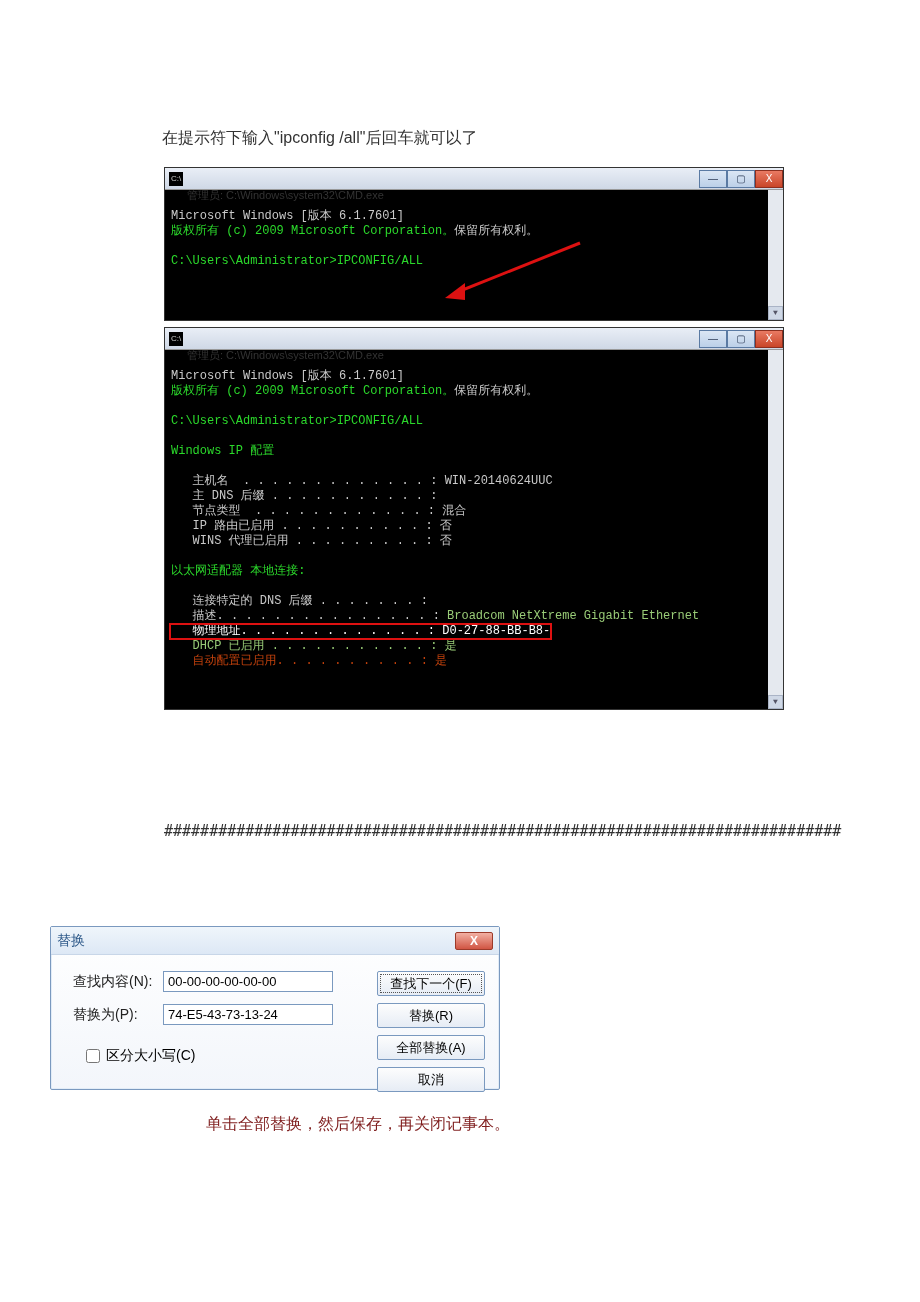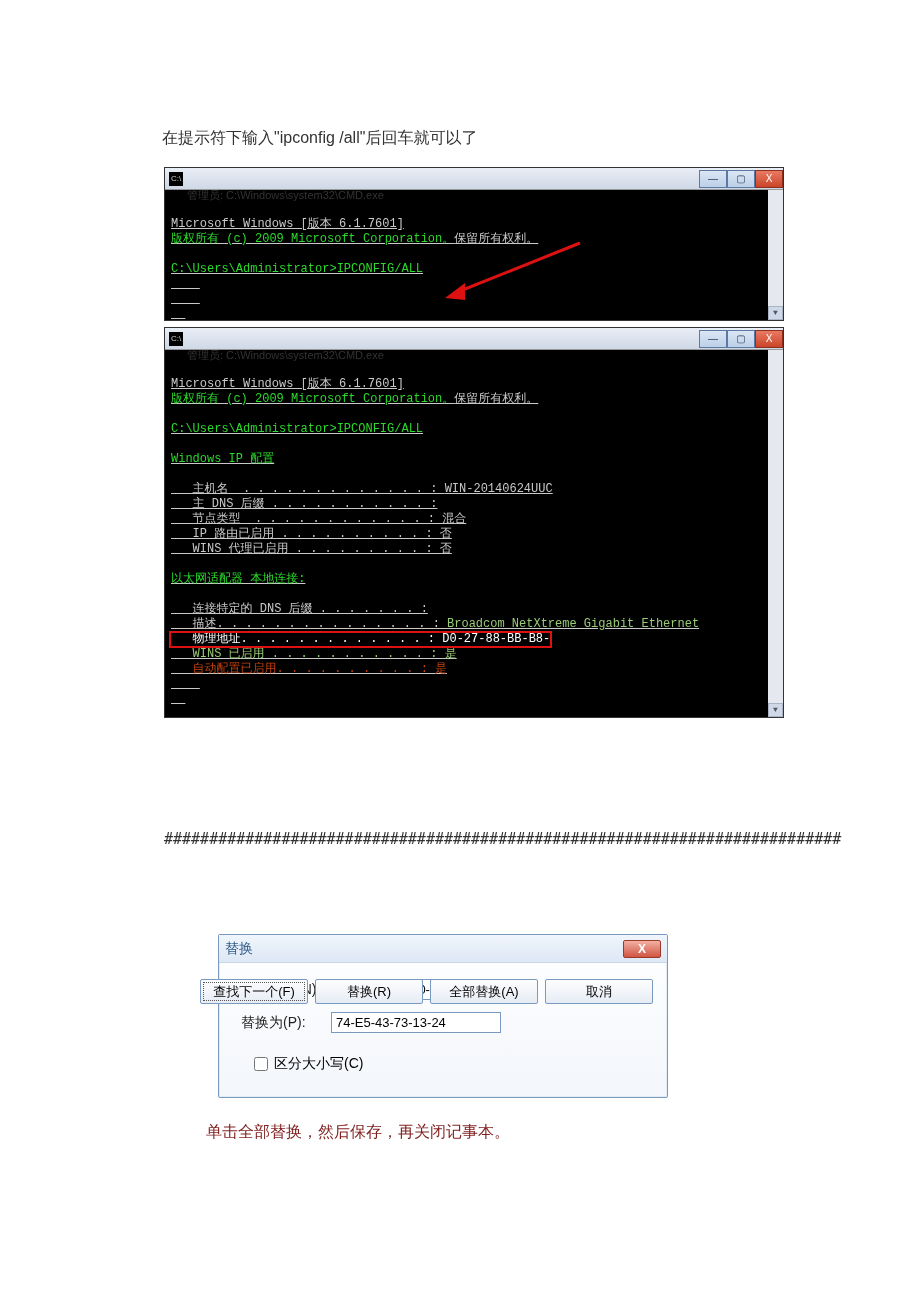--- a/index.html
+++ b/index.html
@@ -7,43 +7,43 @@
   .page { padding: 0 50px; }
   .instruction-text { color: #333; font-size: 16px; margin: 128px 0 18px 112px; }
 
   .cmd-window { width: 620px; margin-left: 114px; margin-bottom: 6px; background:#000; border:1px solid #333; }
   .cmd-titlebar { display:flex; align-items:center; background: linear-gradient(#e9eef6,#cfd8e6); height:22px; font-size:11px; color:#333; border-bottom:1px solid #999; position:relative; }
   .cmd-title-icon { width:14px; height:14px; margin:0 4px; background:#000; display:flex; align-items:center; justify-content:center; font-size:8px; color:#ccc; }
   .cmd-title-text { flex:1; white-space:nowrap; overflow:hidden;margin-top:33px; }
   .cmd-title-buttons { display:flex; height:18px; }
   .cmd-title-btn { width:28px; height:18px; display:flex; align-items:center; justify-content:center; font-size:10px; line-height:1; border:1px solid #5a7aa3; background:linear-gradient(#dbe6f4,#bcd0e8); color:#2b3a55; cursor:pointer; }
   .cmd-title-btn.close-btn { background:linear-gradient(#e97a63,#c94528); color:#fff; border-color:#8c2f1f; }
-  .cmd-body { position:relative; color:#c9c9c9; font-family:"Consolas","Courier New",monospace; font-size:12px; line-height:15px; padding:12px 6px 10px 6px; white-space:pre;text-decoration:underline; }
+  .cmd-body { position:relative; color:#c9c9c9; font-family:"Consolas","Courier New",monospace; font-size:12px; line-height:15px; padding:4px 6px 10px 6px; white-space:pre; }
   .cmd-body .green { color:#2bd92b; }
   .cmd-body .red-box { color:#fff; position:relative; display:inline-block; }
   .cmd-body .red-box::after{ content:""; position:absolute; inset:-1px -2px; border:2px solid #d11; pointer-events:none; }
   .cmd-scroll { position:absolute; right:0; top:0; bottom:0; width:15px; background:#e5e9ef; }
   .cmd-scroll-arrow { height:14px; background:#cfd8e6; border:1px solid #aab4c6; font-size:8px; text-align:center; line-height:12px; color:#556; cursor:pointer; }
   .cmd-scroll-track { position:absolute; top:14px; bottom:14px; left:0; right:0; background:#e5e9ef; }
   .cmd-scroll-arrow.bottom { position:absolute; bottom:0; left:0; right:0; }
 
   .arrow-overlay { position:absolute; pointer-events:none; }
   .red-arrow svg { display:block; }
 
   .hashline { margin:112px 0 86px 114px; font-family:SimSun, monospace; font-size:15px; color:#333; letter-spacing:0; }
 
-  .replace-dialog { width:450px; margin-left:168px; background:linear-gradient(#fff,#f3f6fb); border:1px solid #7a99bf; border-radius:2px; box-shadow:0 0 0 1px #e2ecf7 inset; }
+  .replace-dialog { width:450px; background:linear-gradient(#fff,#f3f6fb); border:1px solid #7a99bf; border-radius:2px; box-shadow:0 0 0 1px #e2ecf7 inset; }
   .replace-titlebar { height:28px; display:flex; align-items:center; padding:0 6px; background:linear-gradient(#eff5fb,#dde8f5); border-bottom:1px solid #c8d6e8; }
   .replace-titlebar .title { color:#2f5a8a; font-size:14px; flex:1; }
   .replace-titlebar .close-icon { width:38px; height:18px; background:linear-gradient(#f2b0a3,#d15543); border:1px solid #9c3a2a; color:#fff; text-align:center; font-weight:bold; font-size:12px; line-height:16px; border-radius:2px; cursor:pointer; }
   .replace-body { padding:16px 14px 24px 22px; position:relative; }
   .replace-row { display:flex; align-items:center; margin-bottom:12px; }
   .replace-label { width:90px; font-size:14px; color:#222; }
   .replace-input { width:170px; height:21px; font-size:13px; padding:2px 4px; border:1px solid #7a99bf; background:#fff; font-family:Arial,sans-serif; }
-  .replace-btncol { position:absolute; right:14px; top:16px; display:flex; flex-direction:row; gap:7px; }
+  .replace-btncol { position:absolute; right:14px; top:16px; display:flex; flex-direction:column; gap:7px; }
   .replace-btn { width:108px; height:25px; font-size:13px; background:linear-gradient(#fdfdfd,#e6ecf5); border:1px solid #7a99bf; border-radius:2px; cursor:pointer; }
   .replace-btn.primary { outline:1px dotted #555; outline-offset:-4px; }
   .checkbox-row { display:flex; align-items:center; margin-top:22px; font-size:14px;padding-left:13px; }
   .checkbox-row input { width:14px; height:14px; margin-right:6px; }
 
   .post-text { margin:24px 0 0 156px; font-size:16px; color:#7f1d1d; }
 </style>
 </head>
 <body>
 <div class="page">
@@ -101,21 +101,21 @@
 <span>   主 DNS 后缀 . . . . . . . . . . . :</span>
 <span>   节点类型  . . . . . . . . . . . . : 混合</span>
 <span>   IP 路由已启用 . . . . . . . . . . : 否</span>
 <span>   WINS 代理已启用 . . . . . . . . . : 否</span>
 
 <span class="green">以太网适配器 本地连接:</span>
 
 <span>   连接特定的 DNS 后缀 . . . . . . . :</span>
 <span>   描述. . . . . . . . . . . . . . . : </span><span style="color:#9c7">Broadcom NetXtreme Gigabit Ethernet</span>
 <span class="red-box"><span>   物理地址. . . . . . . . . . . . . : </span><span>D0-27-88-BB-B8-</span></span>
-<span style="color:#9c7">   WINS 已启用 . . . . . . . . . . . : 是</span>
+<span style="color:#9c7">   DHCP 已启用 . . . . . . . . . . . : 是</span>
 <span style="color:#c2410c">   自动配置已启用. . . . . . . . . . : 是</span>
     <div class="cmd-scroll">
       <div class="cmd-scroll-arrow">▲</div>
       <div class="cmd-scroll-track"></div>
       <div class="cmd-scroll-arrow bottom">▼</div>
     </div>
   </div>
 </div>
 
 <div class="hashline">###########################################################################</div>

